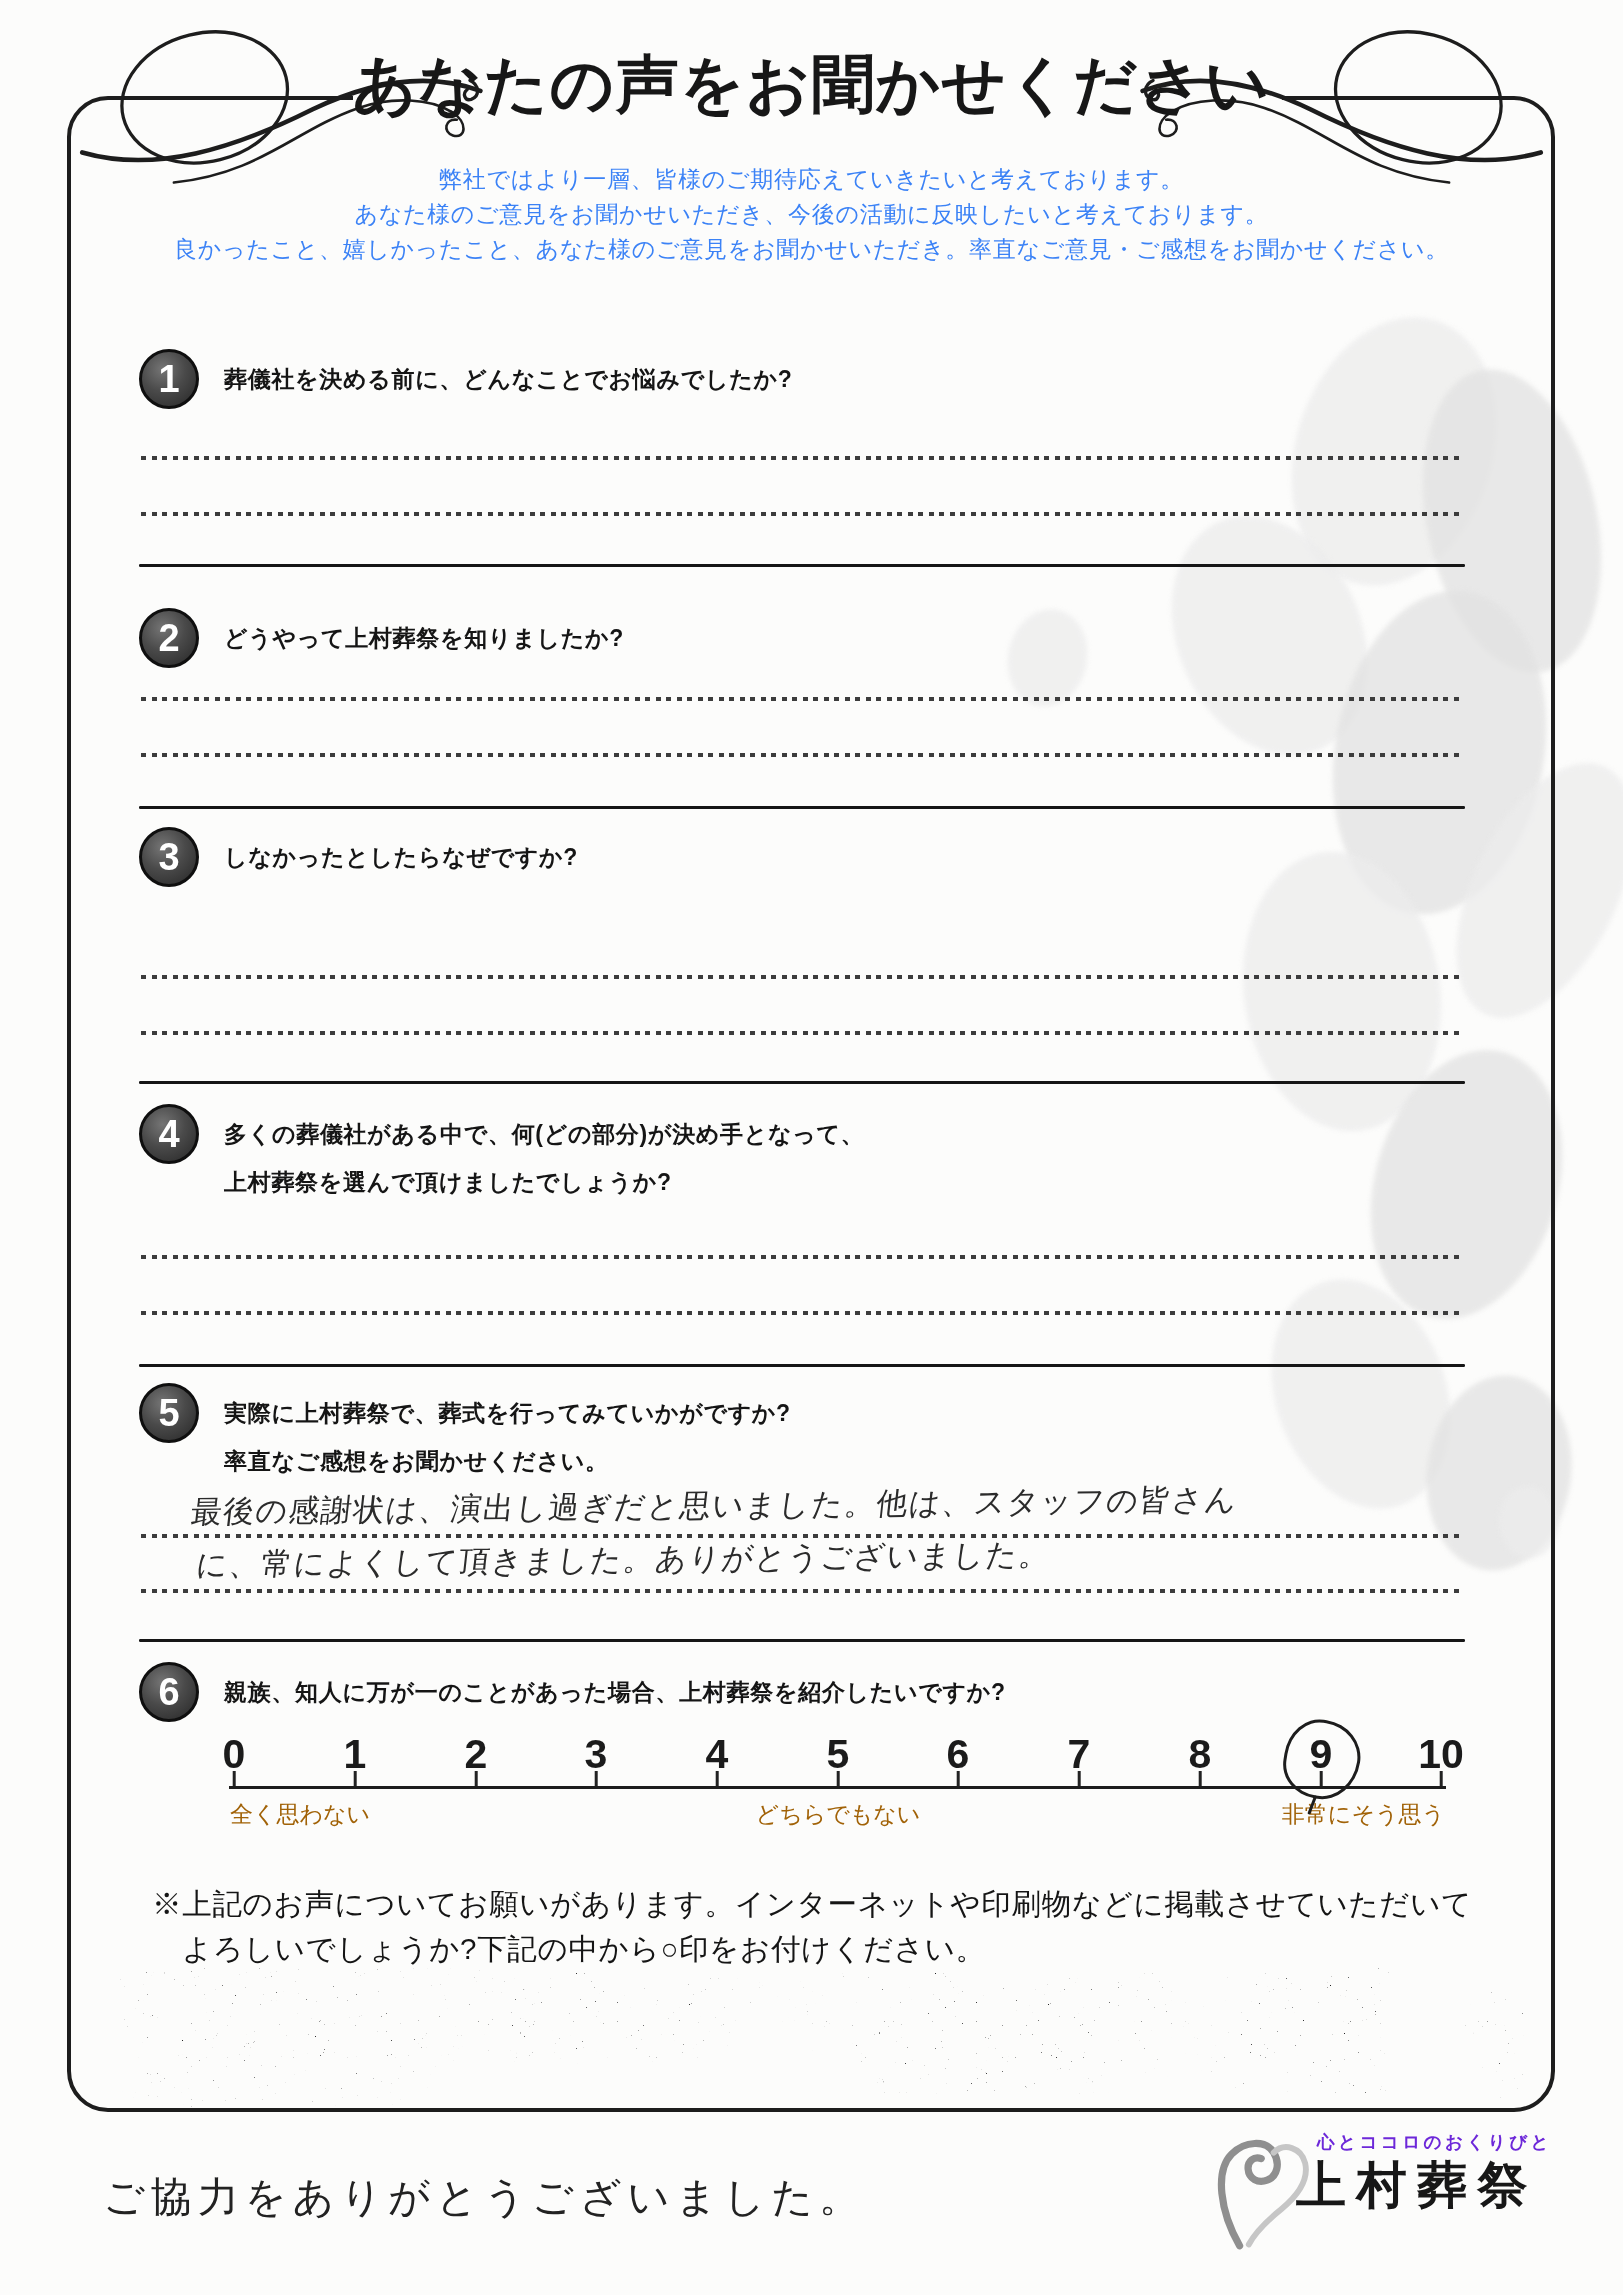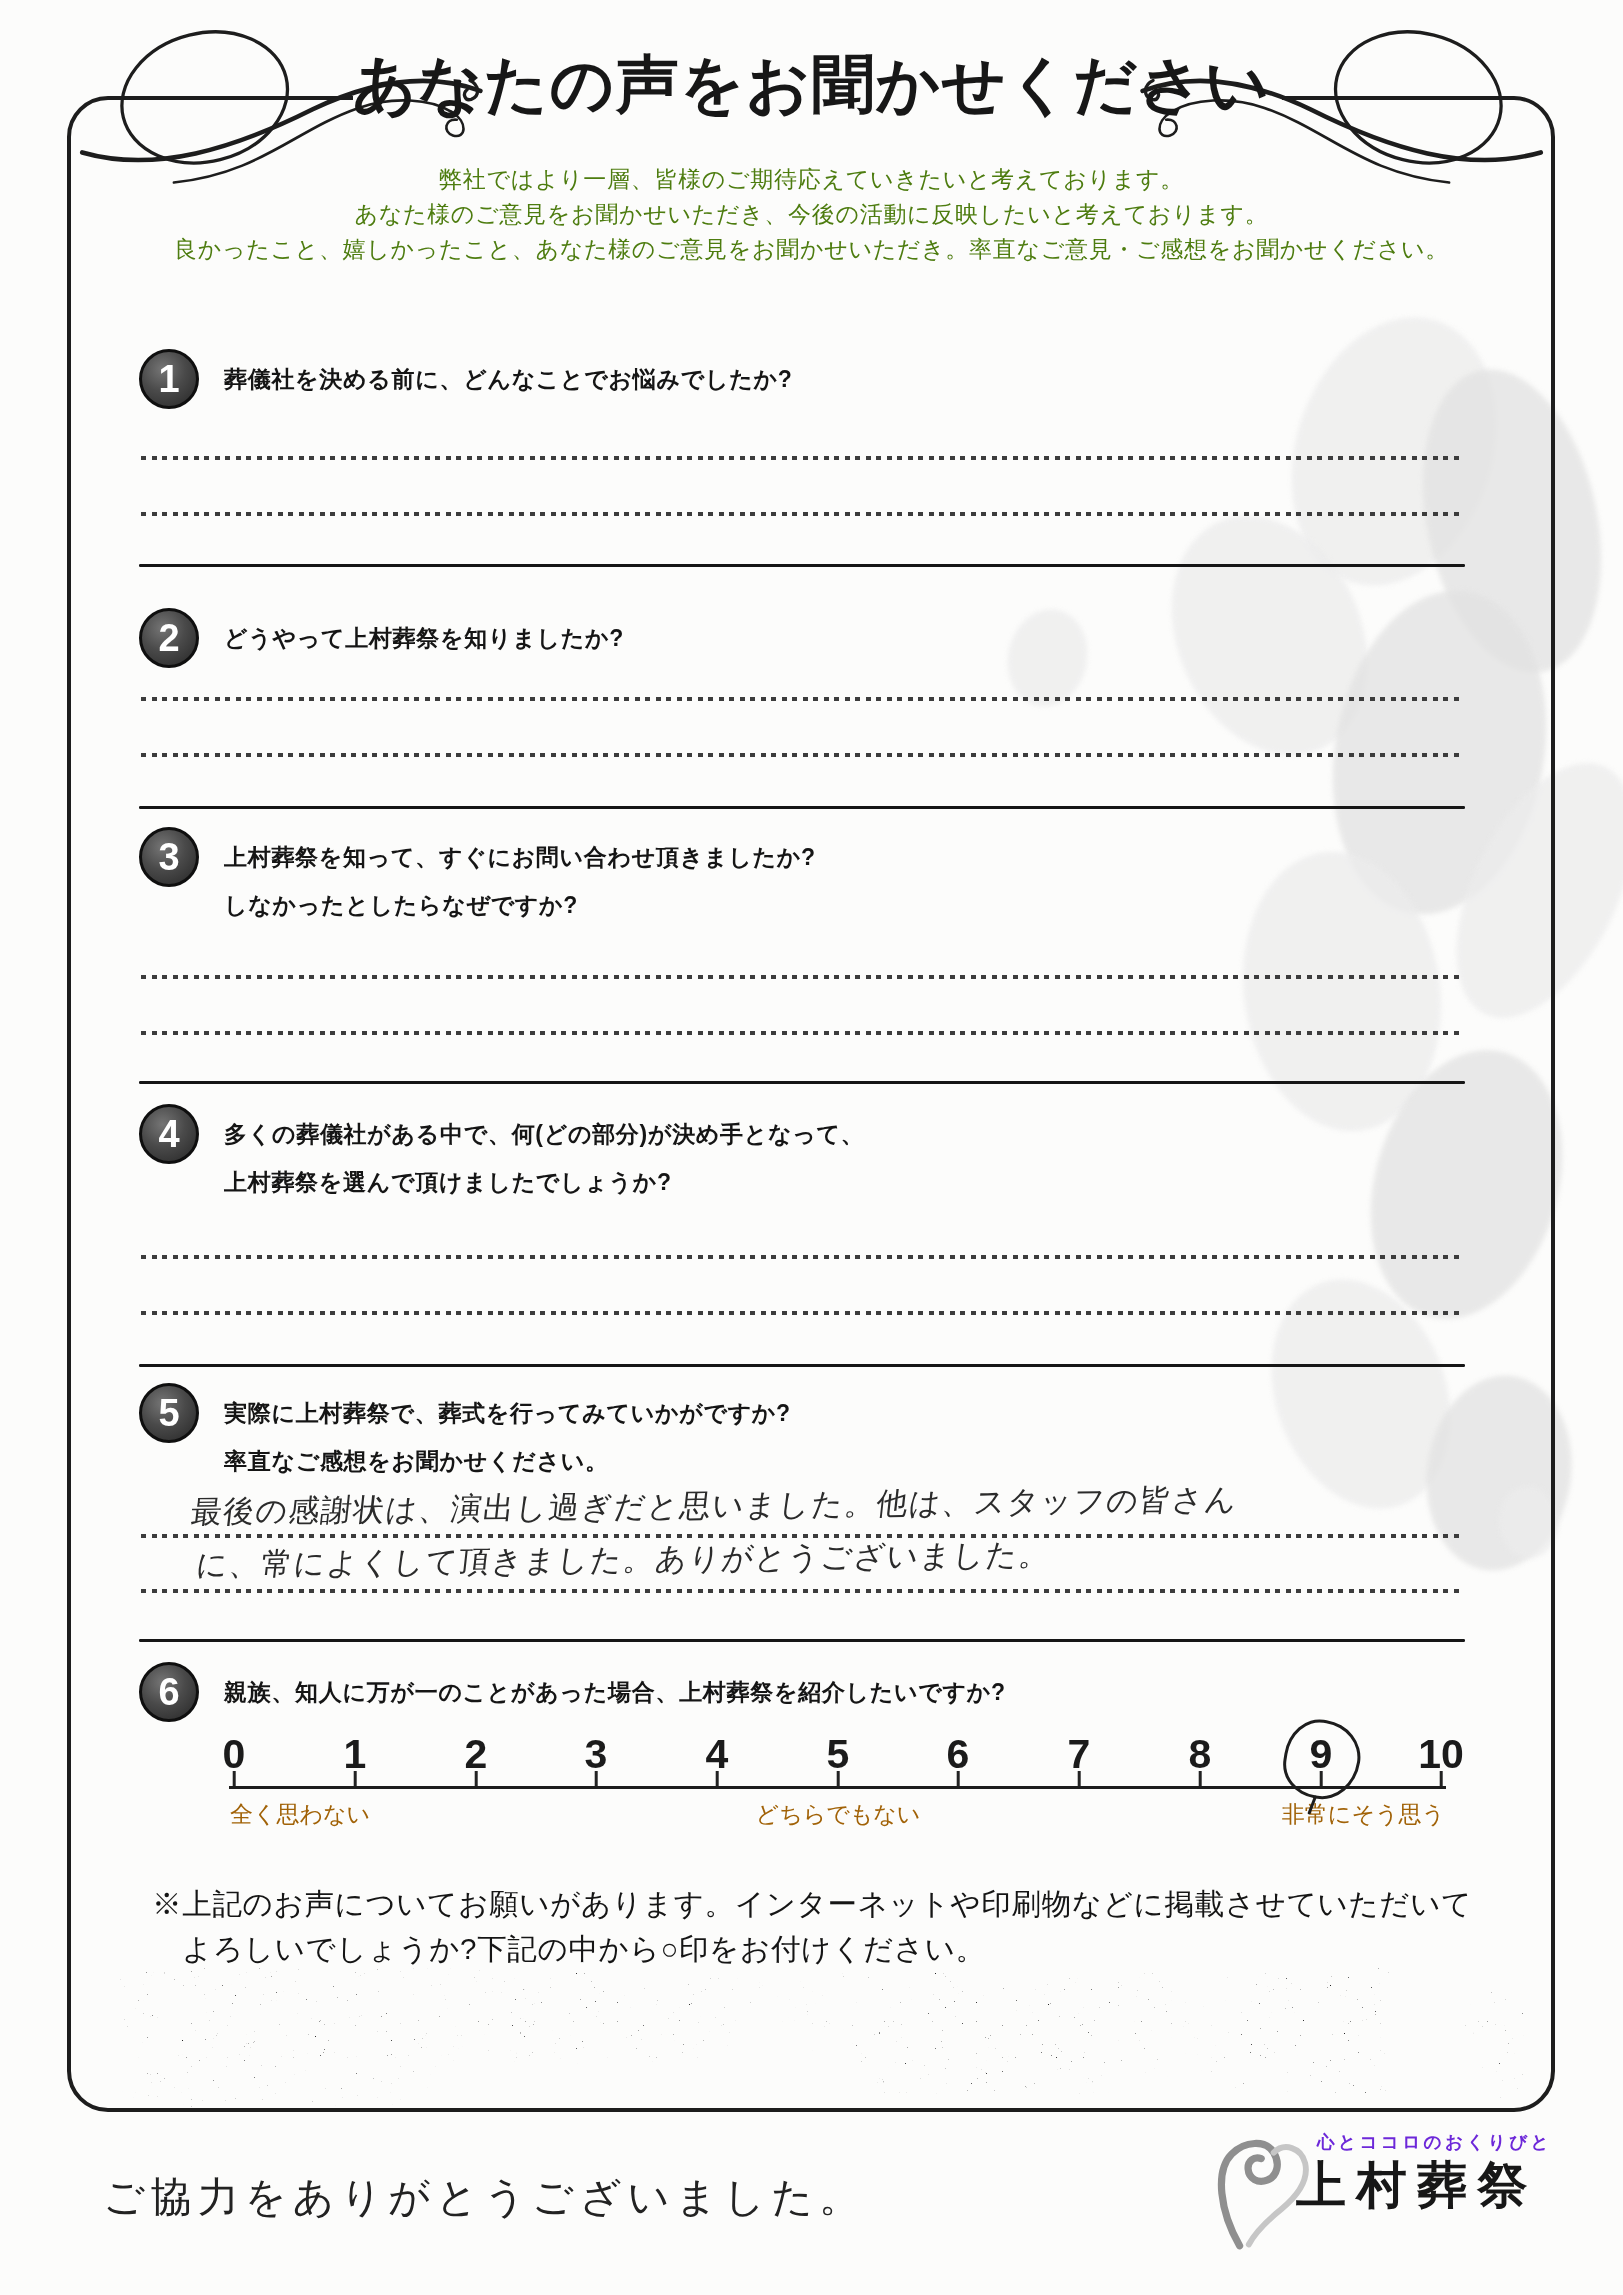--- a/index.html
+++ b/index.html
@@ -22,21 +22,21 @@
   
   .title {
     position:absolute; left:0; top:42px; width:100%; text-align:center; z-index:3;
     font-family:"Liberation Serif", serif; font-size:63px; font-weight:600; letter-spacing:1.3px; color:#171717;
   }
   .flourish { position:absolute; top:19.6px; width:406px; height:164px; z-index:3; }
   .flourish.left { left:77px; }
   .flourish.right { right:77px; transform:scaleX(-1); }
   
   .intro { position:absolute; left:0; top:162px; width:1623px; text-align:center; z-index:2; }
-  .intro div { font-size:23px; line-height:35px; letter-spacing:0.7px; color:#4d7c0f; }
+  .intro div { font-size:23px; line-height:35px; letter-spacing:0.7px; color:#3b82f6; }
   
   .q { position:absolute; left:139px; display:flex; gap:25px; align-items:flex-start; z-index:2; width:1342px; }
   .badge {
     flex:none; width:60px; height:60px; border-radius:50%;
     background:radial-gradient(circle at 38% 32%, #757575 0%, #4a4a4a 45%, #262626 100%);
     border:3.3px solid #0f0f0f; color:#ffffff; font-size:38px; font-weight:700;
     text-align:center; line-height:54px; margin-top:1.3px;
   }
   .qtext { font-size:23px; line-height:48px; letter-spacing:0.7px; padding-top:6.5px; font-weight:700; color:#151515; }
   .dot {
@@ -154,21 +154,20 @@
         <div>どうやって上村葬祭を知りましたか?</div>
       </div>
   </section>
   <div class="dot" style="top:697px;"></div>
   <div class="dot" style="top:753px;"></div>
   <div class="sep" style="top:806px;"></div>
 
   <section class="q" style="top:826px;">
     <div class="badge">3</div>
     <div class="qtext">
-      <div>上村葬祭を知って、すぐにお問い合わせ頂きましたか?</div>
       <div>しなかったとしたらなぜですか?</div>
     </div>
   </section>
   <div class="dot" style="top:975px;"></div>
   <div class="dot" style="top:1031px;"></div>
   <div class="sep" style="top:1081px;"></div>
 
   <section class="q" style="top:1103px;">
     <div class="badge">4</div>
     <div class="qtext">

